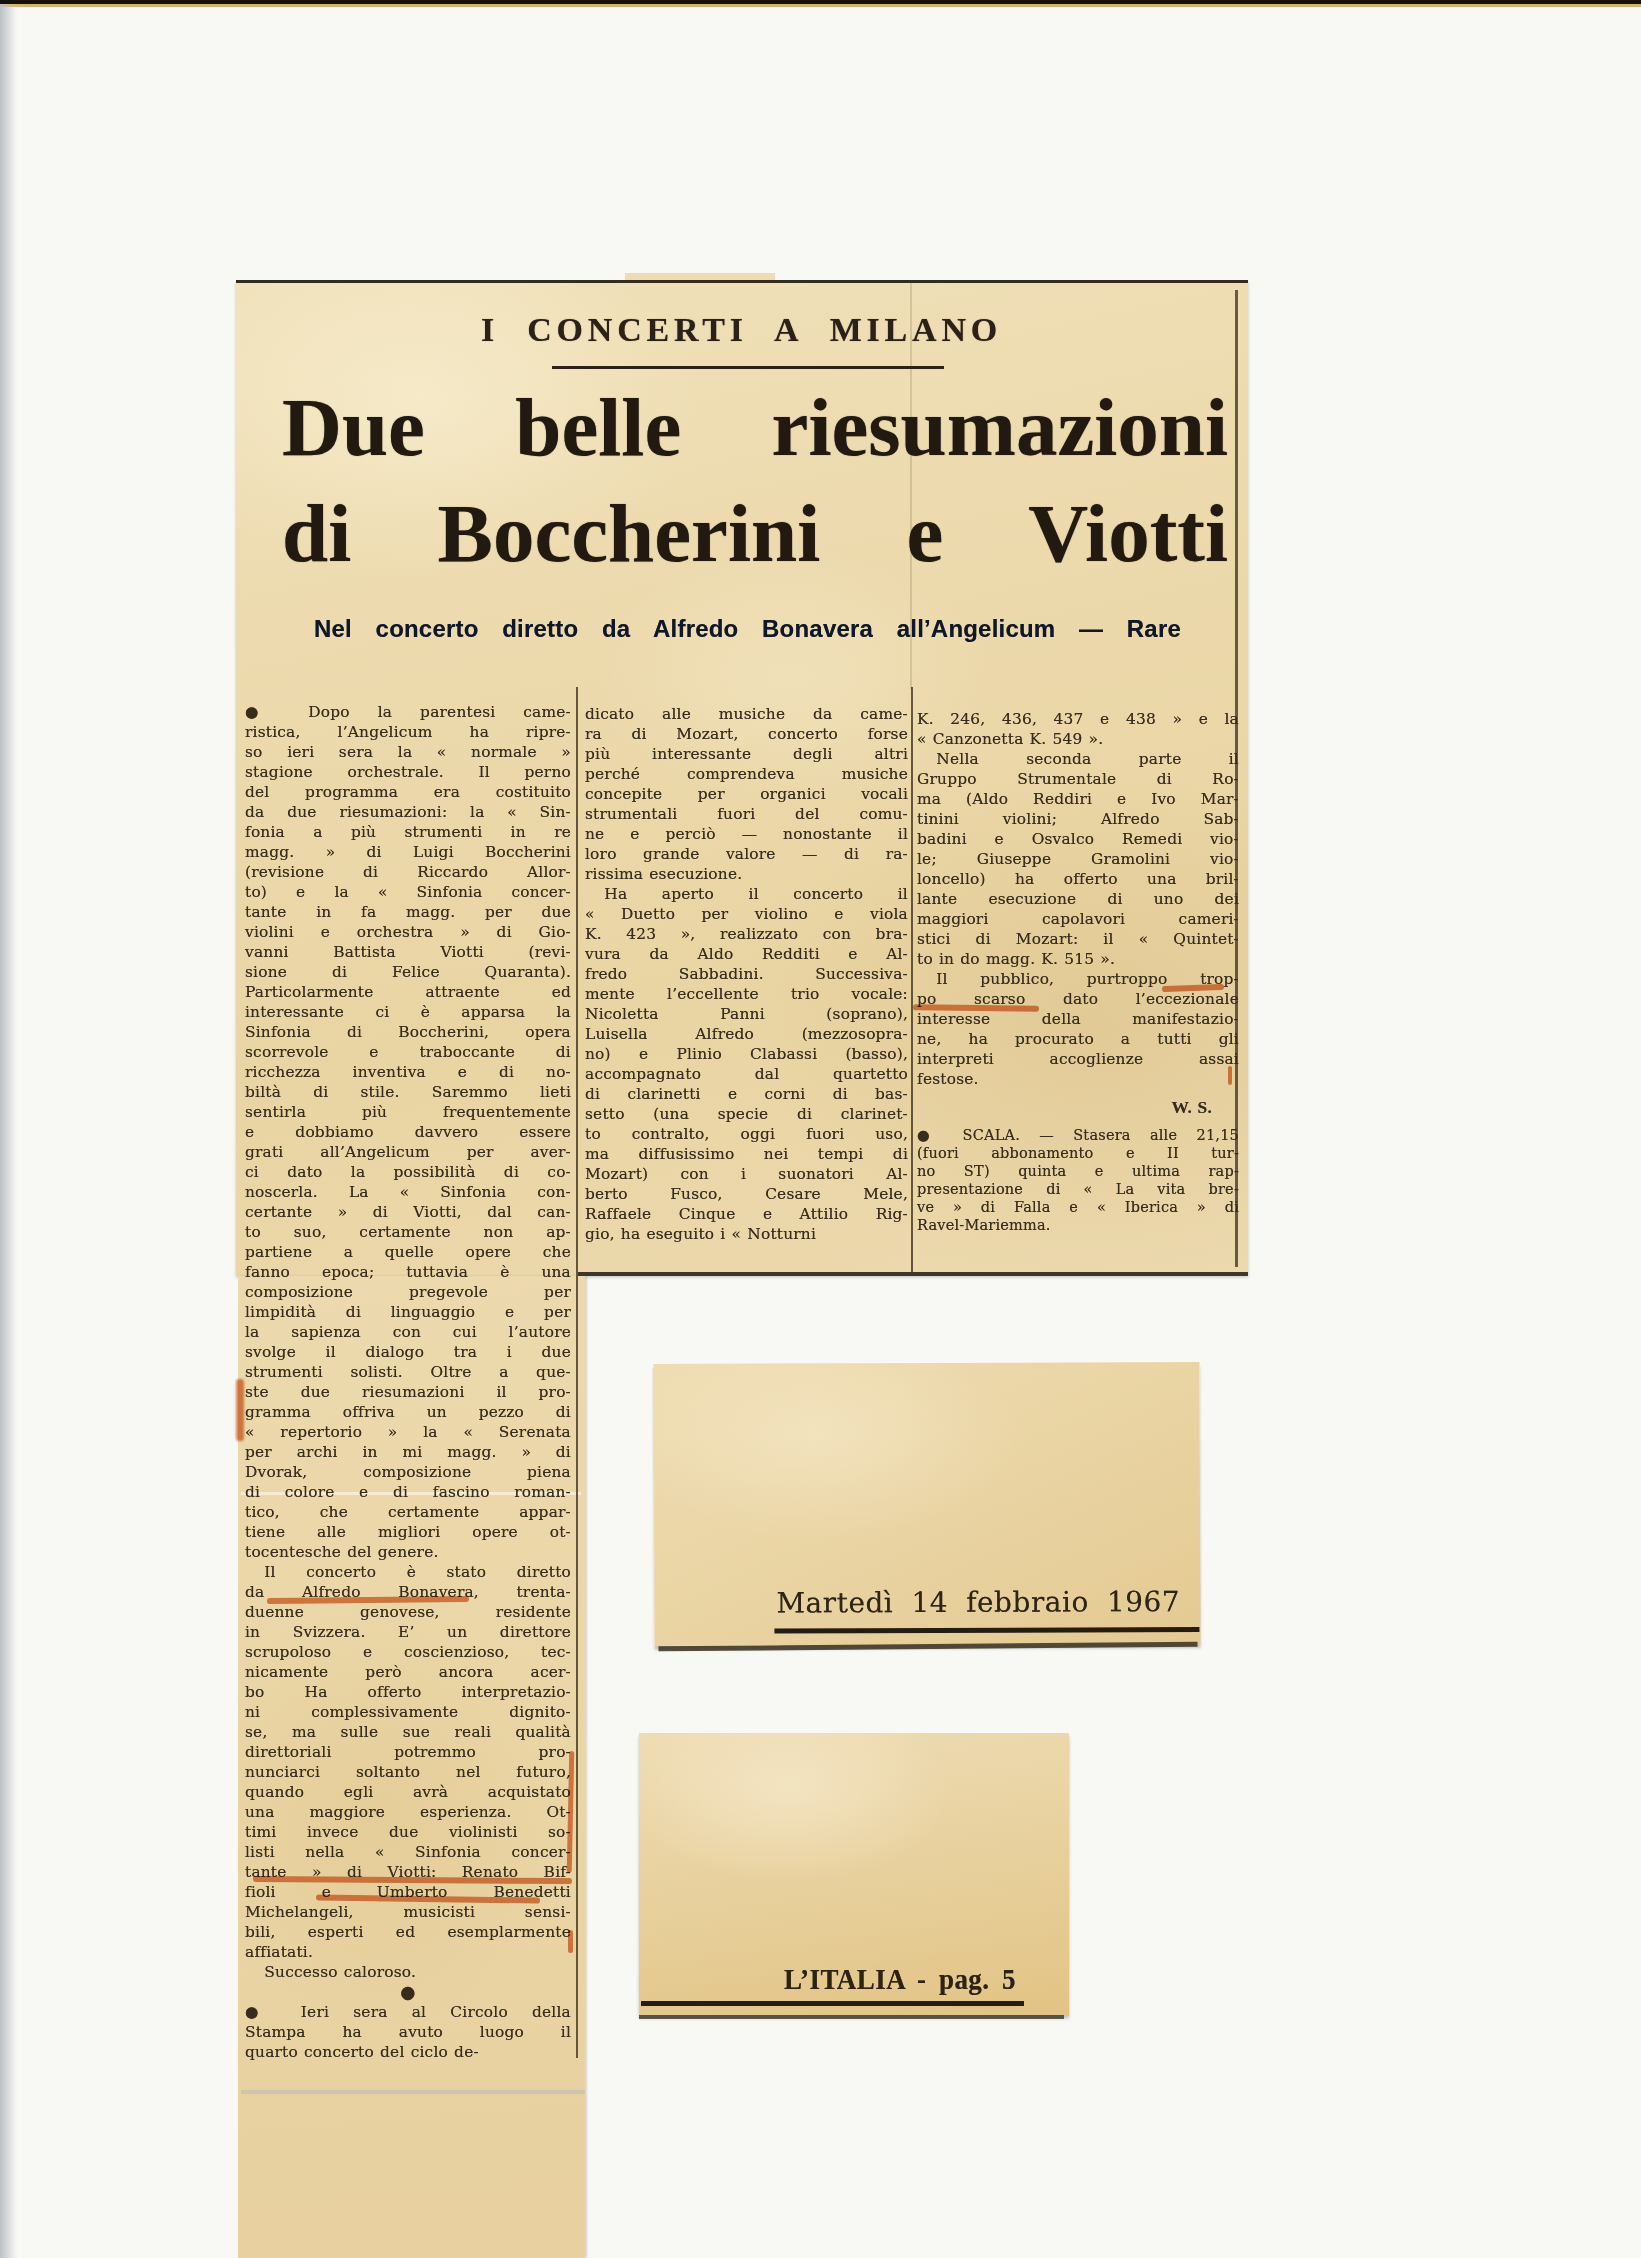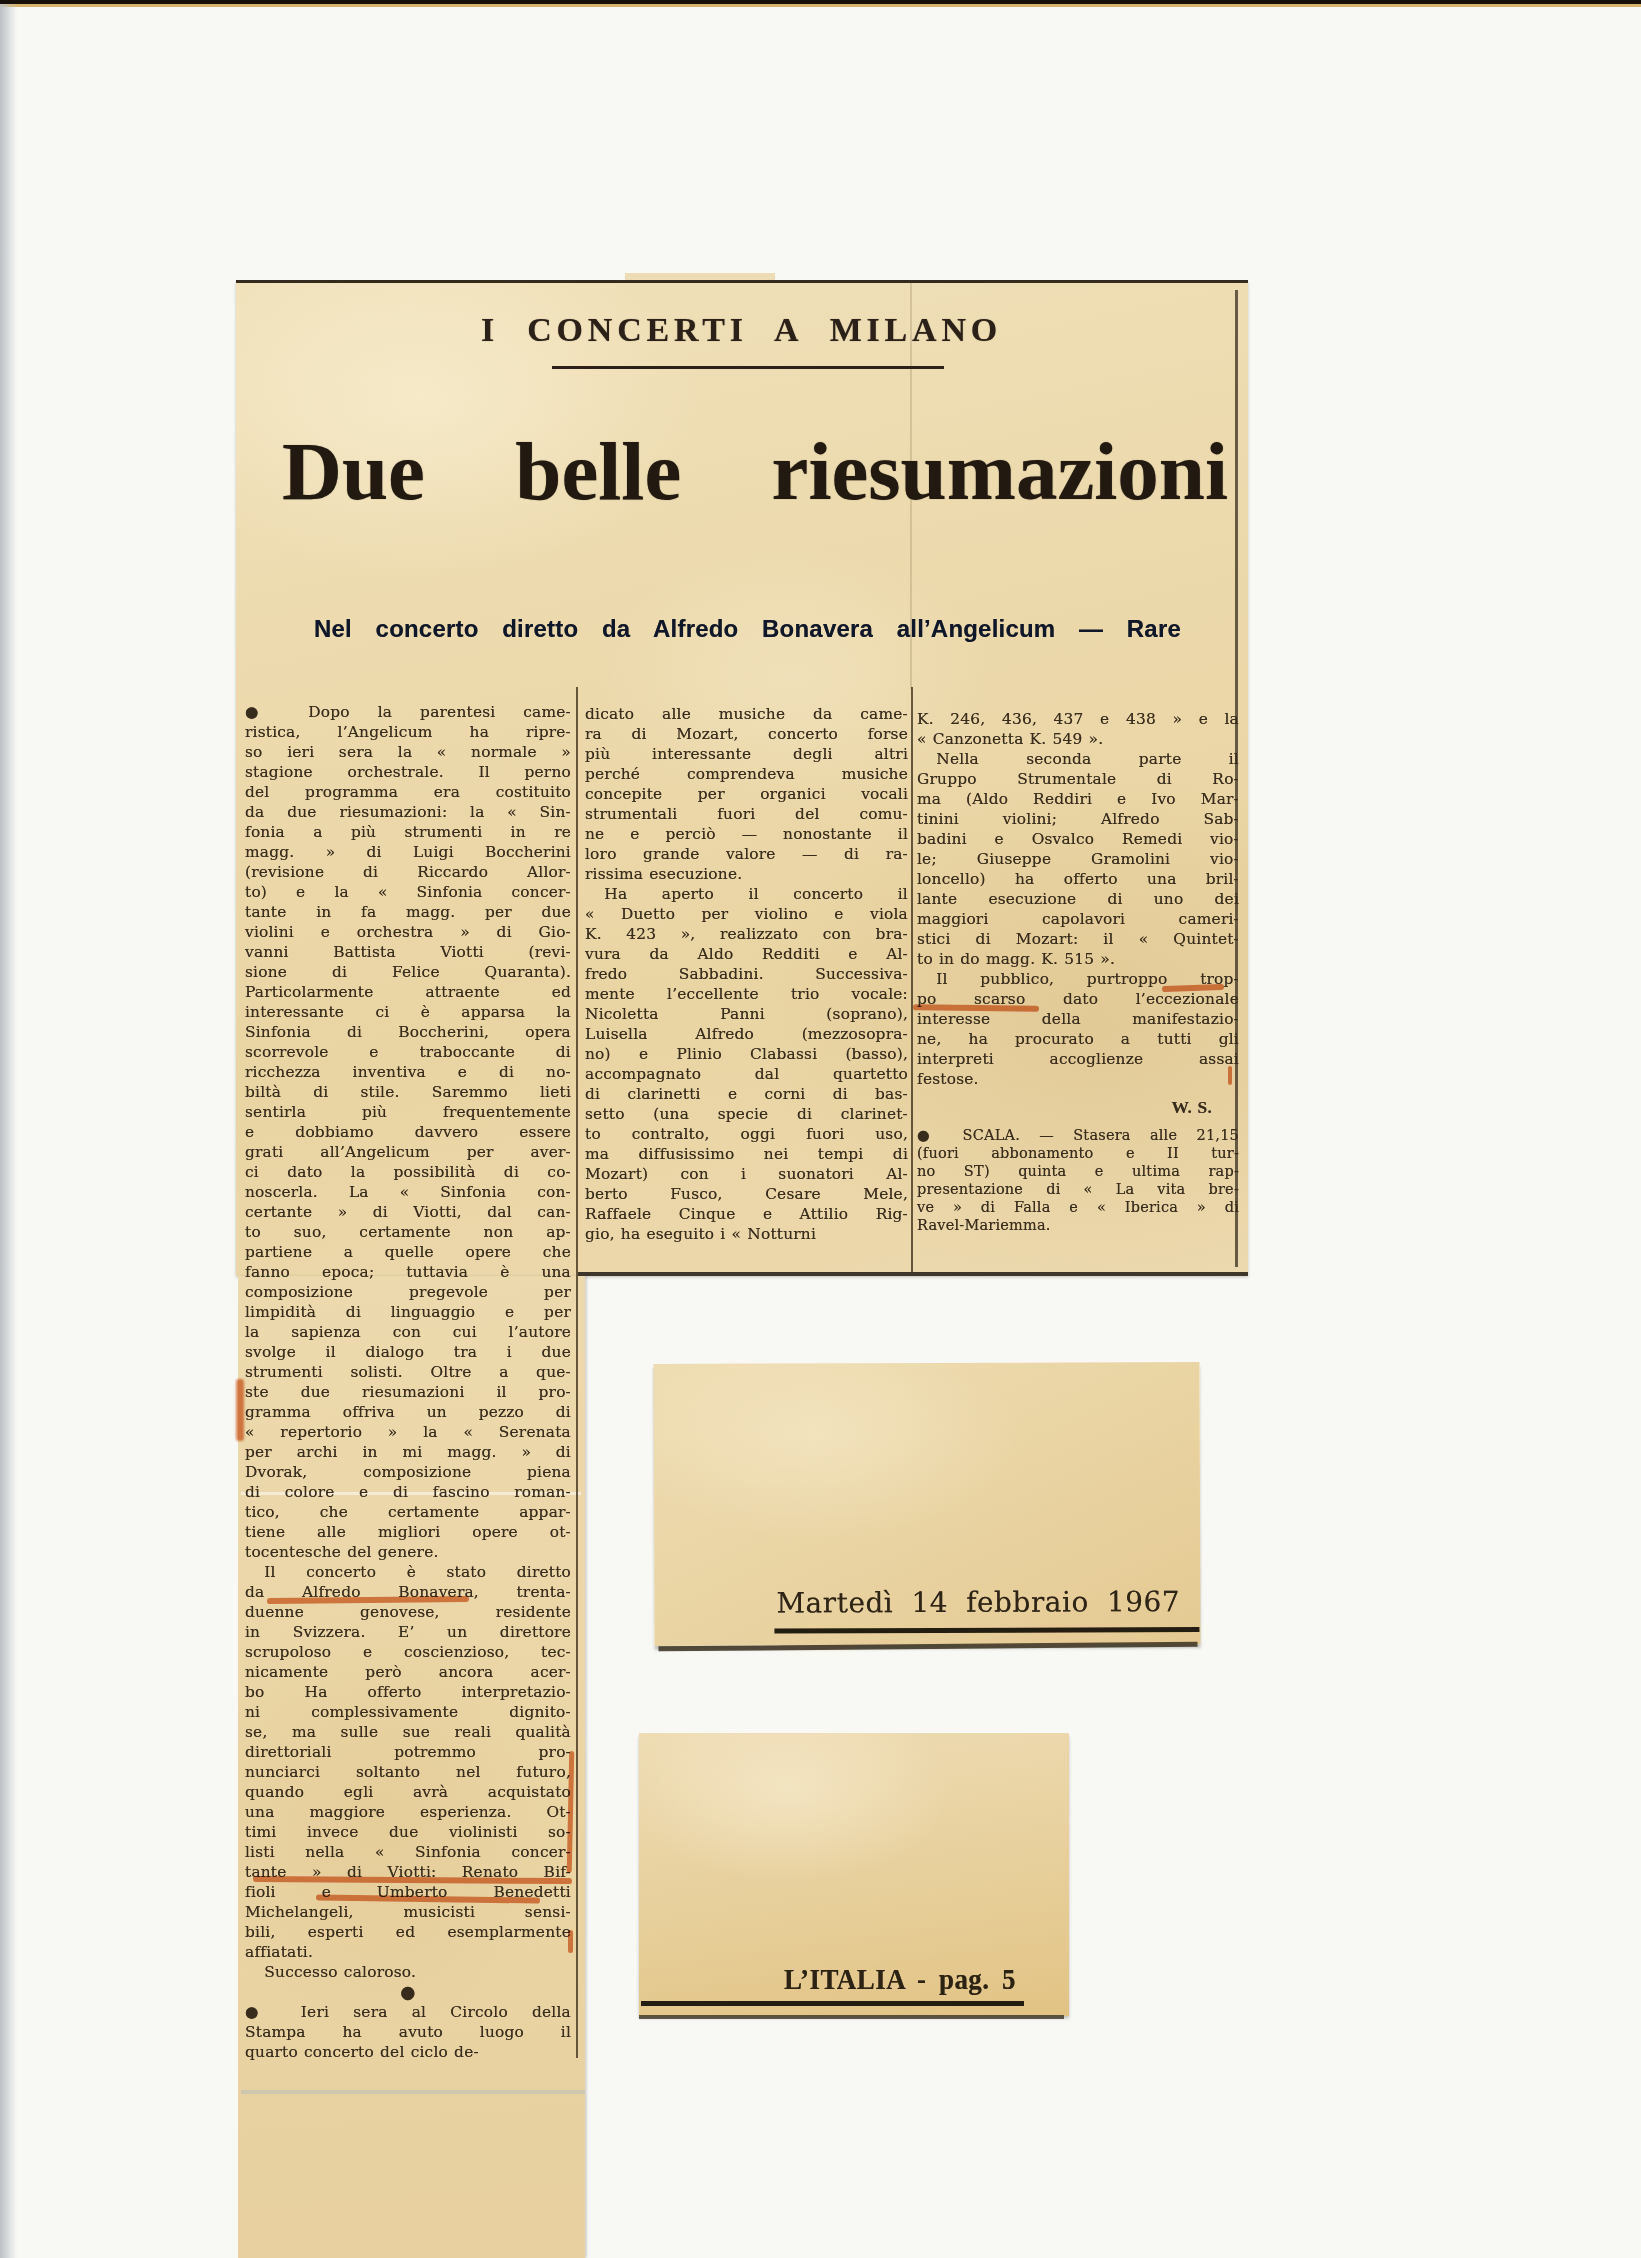--- a/index.html
+++ b/index.html
@@ -43,21 +43,21 @@
   .rule-col-b{position:absolute;left:911px;top:687px;width:1.9px;height:587px;background:var(--rule);opacity:.8;z-index:2;}
 
   
   .kicker{position:absolute;left:481px;top:310px;width:521px;z-index:3;
     font:bold 34px/1.2 "Liberation Serif",serif;color:#2b2118;letter-spacing:4.8px;
     text-align:justify;text-align-last:justify;text-shadow:0 0 1px rgba(43,33,24,.5);}
   .kicker-rule{position:absolute;left:552px;top:366px;width:392px;height:2.9px;background:#2b2118;z-index:3;}
   .headline{position:absolute;left:282px;width:946px;z-index:3;
     font:bold 83px/1 "Liberation Serif",serif;color:var(--headline);
     text-align:justify;text-align-last:justify;text-shadow:0 0 1px rgba(34,26,17,.55);}
-  #headline1{top:386px;margin-top:44px;} #headline2{top:492px;}
+  #headline1{top:386px;} #headline2{top:492px;}
   .subtitle{position:absolute;left:314px;top:607px;width:867px;z-index:3;}
   .subtitle .sln{font:bold 24px/44px "Liberation Sans",sans-serif;color:#0f172a;
     text-align:justify;text-align-last:justify;letter-spacing:0.2px;text-shadow:0 0 0.6px rgba(42,34,25,.6);}
 
   
   .col{position:absolute;z-index:3;}
   #col1{left:245px;top:702px;width:326px;}
   #col2{left:585px;top:704px;width:323px;}
   #col3{left:917px;top:709px;width:322px;}
   .ln{font:15.4px/20px "DejaVu Serif",serif;color:var(--ink);letter-spacing:0.2px;word-spacing:1px;
@@ -121,20 +121,21 @@
   <div class="crease-v"></div>
   <div class="crease-h1"></div>
   <div class="crease-h2"></div>
   <div class="rule-col-a"></div>
   <div class="rule-col-b"></div>
 
   <div class="kicker">I CONCERTI A MILANO</div>
   <div class="kicker-rule"></div>
 
   <div class="headline" id="headline1">Due belle riesumazioni</div>
+  <div class="headline" id="headline2">di Boccherini e Viotti</div>
 
   <div class="subtitle">
     <div class="sln">Nel concerto diretto da Alfredo Bonavera all’Angelicum — Rare</div>
   </div>
 
   <div class="col" id="col1">
       <div class="ln j">● Dopo la parentesi came-</div>
       <div class="ln j">ristica, l’Angelicum ha ripre-</div>
       <div class="ln j">so ieri sera la « normale »</div>
       <div class="ln j">stagione orchestrale. Il perno</div>

